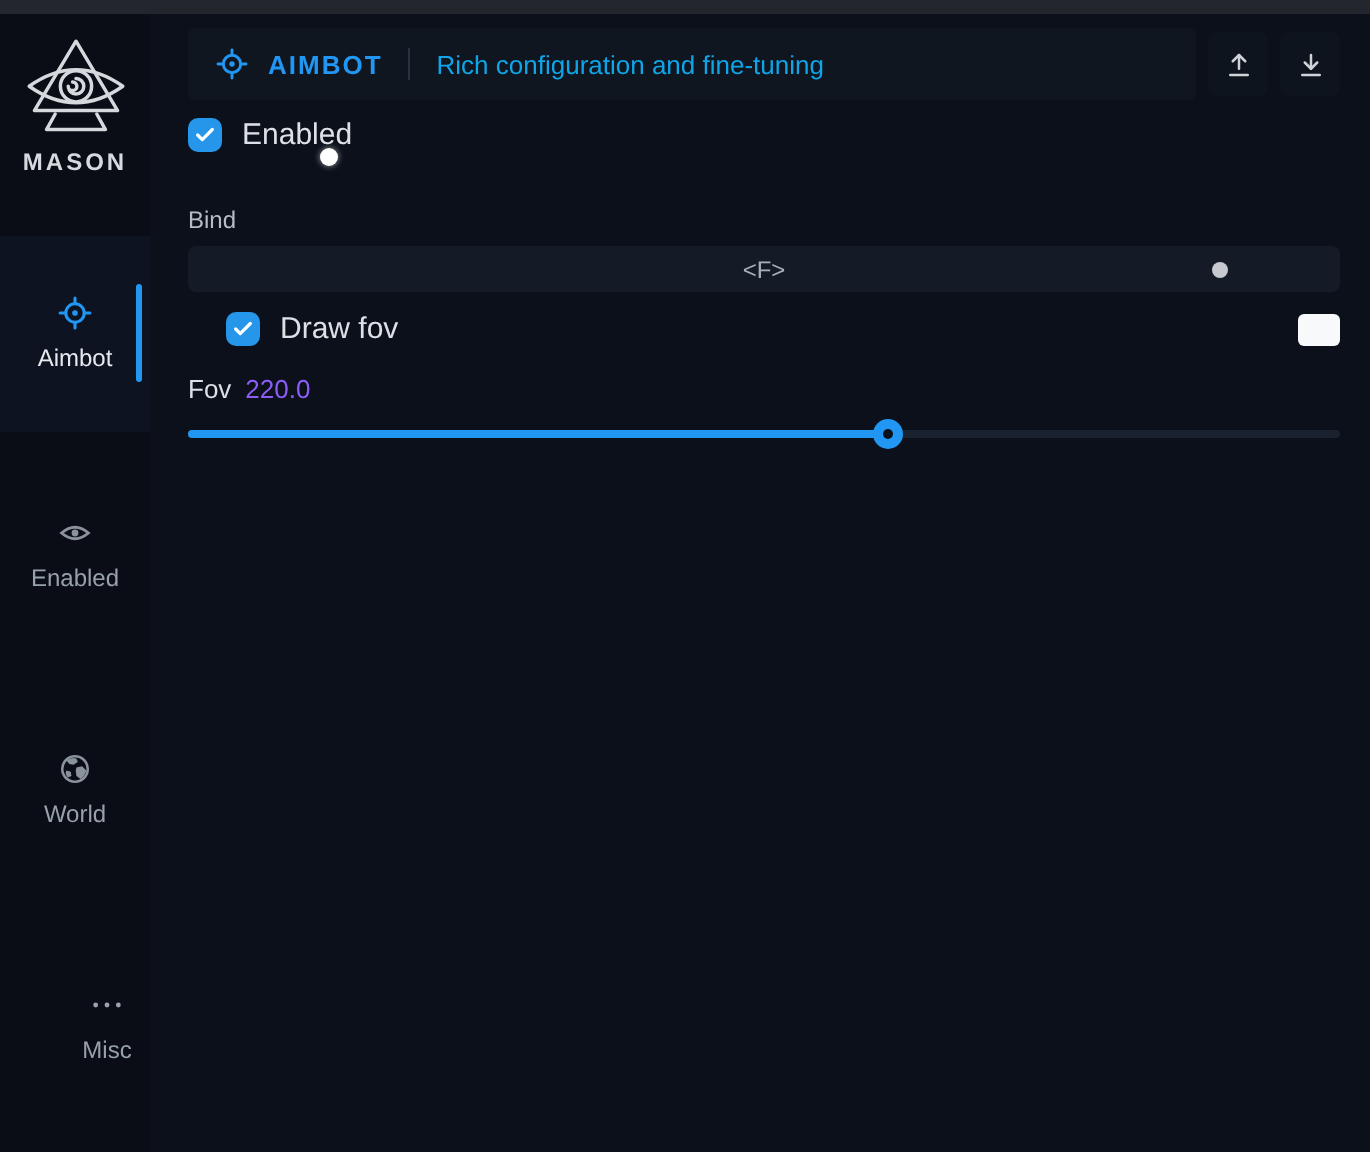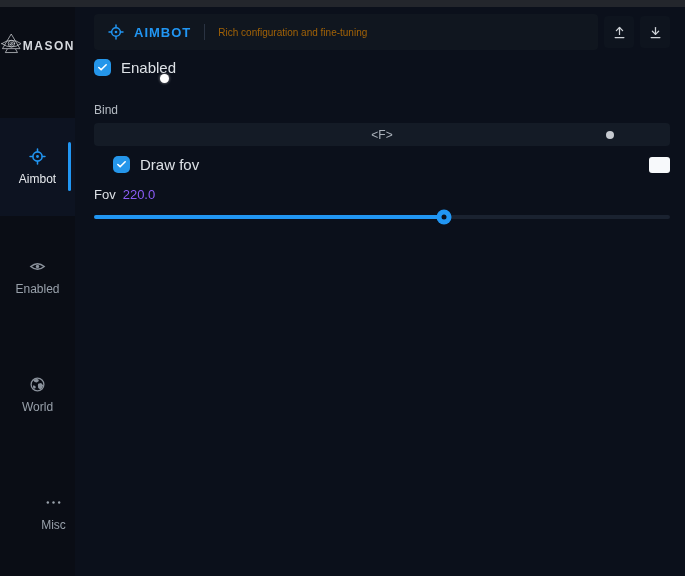--- a/index.html
+++ b/index.html
@@ -7,40 +7,40 @@
   body { font-family:"Liberation Sans", sans-serif; }
   .screen { position:relative; width:685px; height:576px; overflow:hidden; background:#0b101b; }
 
   
   .top-strip { position:absolute; top:0; left:0; width:685px; height:7px; background:#23262c; }
 
   .app { position:absolute; top:7px; left:0; width:685px; height:569px; display:flex; }
 
   
   .sidebar { position:relative; width:75px; height:100%; background:#0a0d15; flex:0 0 75px; }
-  .brand { position:absolute; top:11px; left:0; width:75px; display:flex; flex-direction:row; align-items:center; }
+  .brand { position:absolute; top:11px; left:0; width:75px; display:flex; flex-direction:column; align-items:center; }
   .brand-logo { width:56px; height:52px; }
   .brand-name { margin-top:4px; font-size:12px; font-weight:bold; letter-spacing:1.5px; color:#d6d9de; }
 
   .nav-item { position:absolute; left:0; width:75px; display:flex; flex-direction:column; align-items:center; justify-content:center; gap:7px; color:#98a0aa; font-size:12px; cursor:pointer; }
   .nav-item .nav-icon { width:17px; height:17px; }
   .nav-item-aimbot  { top:111px; height:98px; background:#0d1321; color:#e6e9ed; }
   .nav-item-aimbot::before { content:""; position:absolute; right:4px; top:24px; width:3px; height:49px; background:#2196f3; border-radius:2px; }
   .nav-item-visuals { top:240px; height:60px; }
   .nav-item-world   { top:358px; height:60px; }
   .nav-item-misc    { top:476px; height:60px;padding-left:32px; }
 
   
   .content { position:relative; flex:1; height:100%; background:#0b101b; padding:7px 15px 0 19px; }
 
   .header-row { display:flex; align-items:center; gap:6px; height:36px; }
   .header-bar { flex:1; height:36px; background:#10161f; border-radius:4px; display:flex; align-items:center; padding:0 14px; }
   .header-title { margin-left:10px; font-size:13px; font-weight:bold; letter-spacing:1px; color:#2196f3; }
   .header-sep { width:1px; height:16px; background:#2a3342; margin:0 13px; }
-  .header-subtitle { font-size:10px; color:#a16207; }
+  .header-subtitle { font-size:13px; color:#0ea5e9; }
   .icon-btn { width:30px; height:32px; background:#0e141e; border:none; border-radius:4px; display:flex; align-items:center; justify-content:center; cursor:pointer; }
   .icon-btn svg { width:15px; height:15px; }
 
   .checkbox-row { display:flex; align-items:center; }
   .row-enabled { margin-top:9px; }
   .row-drawfov { margin-top:10px;padding-left:19px; }
   .checkbox { width:17px; height:17px; border-radius:5px; background:#20222b; display:flex; align-items:center; justify-content:center; cursor:pointer; }
   .checkbox .check-icon { display:none; width:11px; height:11px; }
   .checkbox.checked { background:#2596ea; }
   .checkbox.checked .check-icon { display:block; }

